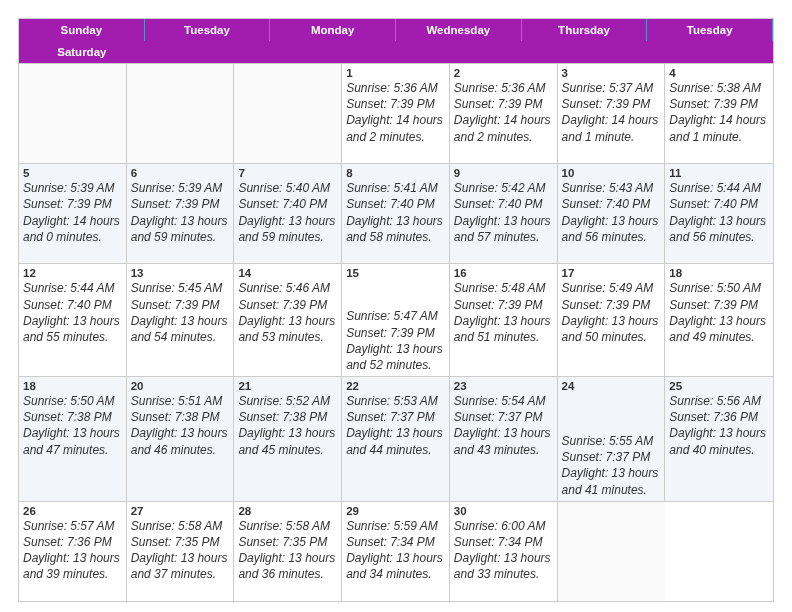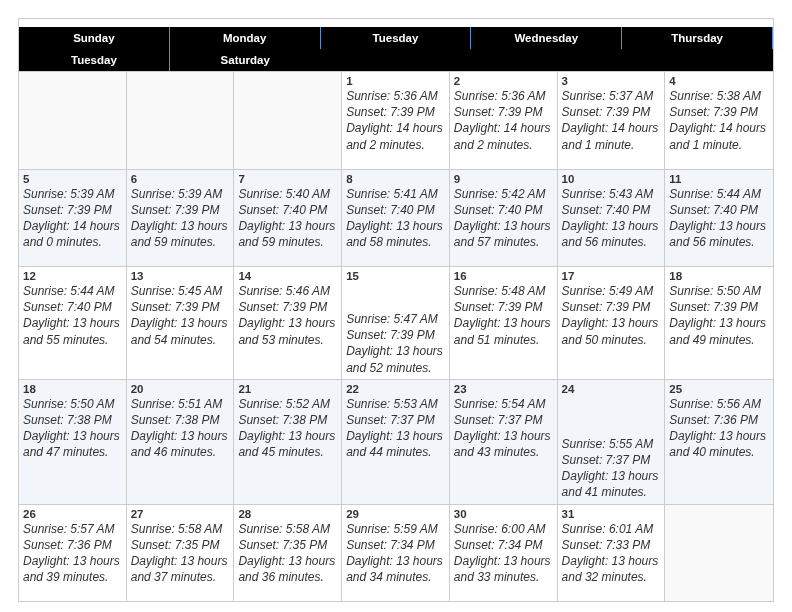--- a/index.html
+++ b/index.html
@@ -44,23 +44,22 @@
     }
     .calendar {
       flex: 1;
       display: flex;
       flex-direction: column;
       border: 1px solid #ccc;
       overflow: hidden;
     }
     .cal-header {
       display: grid;
-      grid-template-columns: repeat(5, 1fr);
-      background: #000000;
-      margin-top: 8px;
+      grid-template-columns: repeat(6, 1fr);
+      background: #a21caf;
     }
     .cal-header-cell {
       color: #fff;
       font-size: 11.5px;
       font-weight: bold;
       padding: 5px 5px;
       text-align: center;
       border-right: 1px solid #5590cc;
     }
     .cal-header-cell:last-child { border-right: none; }
@@ -100,22 +99,22 @@
     }
   </style>
 </head>
 <body>
 
 <div class="page">
 
   <div class="calendar">
     <div class="cal-header">
       <div class="cal-header-cell">Sunday</div>
+      <div class="cal-header-cell">Tuesday</div>
       <div class="cal-header-cell">Monday</div>
-      <div class="cal-header-cell">Tuesday</div>
       <div class="cal-header-cell">Wednesday</div>
       <div class="cal-header-cell">Thursday</div>
       <div class="cal-header-cell">Tuesday</div>
       <div class="cal-header-cell">Saturday</div>
     </div>
     <div class="cal-body" id="cal-body">
     <div class="cal-row">
           <div class="cal-cell empty"></div>
           <div class="cal-cell empty"></div>
           <div class="cal-cell empty"></div>
@@ -300,23 +299,17 @@
             <div class="day-info" style="white-space: pre-line;">Sunrise: 5:59 AM
 Sunset: 7:34 PM
 Daylight: 13 hours and 34 minutes.</div>
           </div>
           <div class="cal-cell">
             <div class="day-num">30</div>
             <div class="day-info" style="white-space: pre-line;">Sunrise: 6:00 AM
 Sunset: 7:34 PM
 Daylight: 13 hours and 33 minutes.</div>
           </div>
-          <div class="cal-cell">
-            <div class="day-num">31</div>
-            <div class="day-info" style="white-space: pre-line;">Sunrise: 6:01 AM
-Sunset: 7:33 PM
-Daylight: 13 hours and 32 minutes.</div>
-          </div>
           <div class="cal-cell empty"></div>
         </div>
       </div>
   </div>
 </div>
 
 </body></html>

